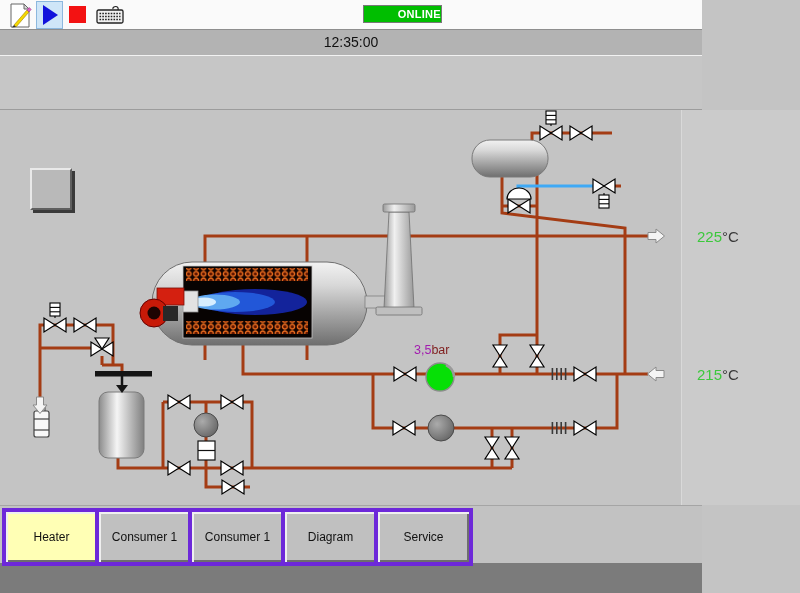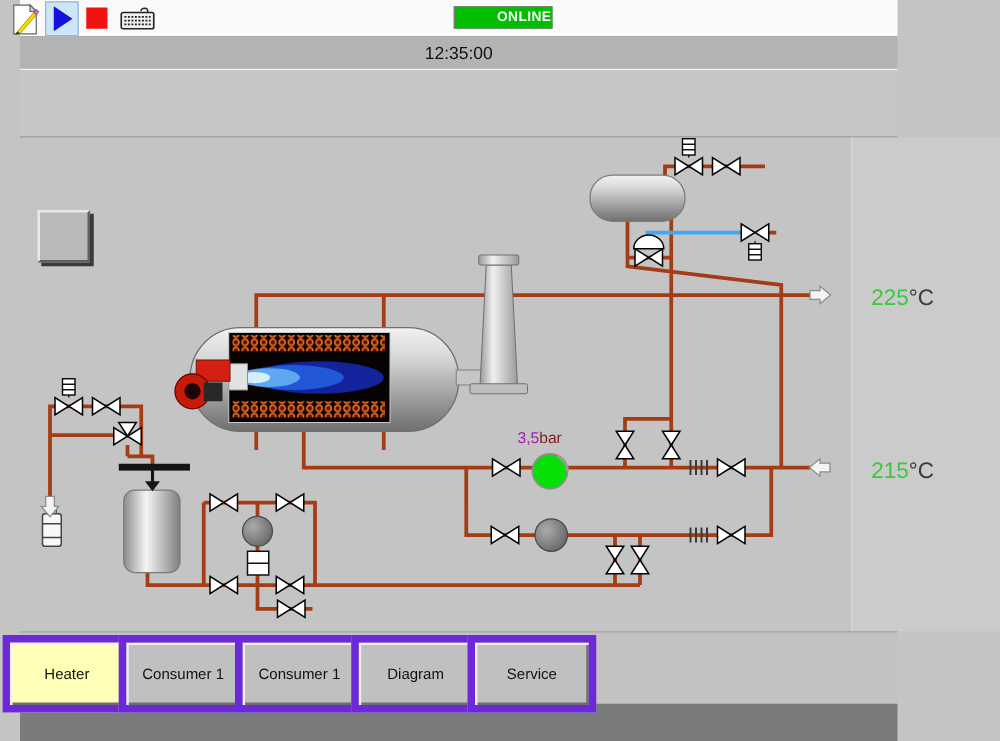--- a/index.html
+++ b/index.html
@@ -1,18 +1,18 @@
 <!DOCTYPE html>
 <html><head>
 <meta charset="utf-8">
 <style>
   html,body{margin:0;padding:0}
   body{position:relative;width:800px;height:593px;background:#C4C4C4;
        font-family:"Liberation Sans",sans-serif;overflow:hidden}
-  .band{position:absolute;left:16px;width:702px}
+  .band{position:absolute;left:0;width:702px}
   #toolbar-band{top:0;height:29px;background:#FAFAFA;border-bottom:1px solid #8E8E8E;z-index:6}
   #time-band{top:30px;height:25px;background:#B3B3B3;border-bottom:1px solid #F2F2F2;z-index:6;
              text-align:center;font-size:14px;color:#101010;line-height:25px}
   #msg-band{top:56px;height:53px;background:#C6C6C6;border-bottom:1px solid #9C9C9C;z-index:1}
   #main-band{top:110px;height:395px;background:#C4C4C4;z-index:0}
   #right-zone{position:absolute;left:681px;top:110px;width:119px;height:395px;
               background:#CBCBCB;border-left:1px solid #D9D9D9;z-index:1}
   #nav-band{top:505px;height:58px;background:#C2C2C2;border-top:1px solid #A5A5A5;z-index:6}
   #bottom-strip{top:563px;height:30px;background:#7B7B7B;z-index:7}
 
@@ -25,31 +25,31 @@
   #online-badge{position:absolute;left:363px;top:5px;width:77px;height:16px;z-index:7;
     background:#00BE00;border:1px solid #787878;color:#FFF;font-weight:bold;font-size:11px;
     text-align:right;line-height:16px;letter-spacing:.3px}
 
   #diagram{position:absolute;left:0;top:0;z-index:3;pointer-events:none}
 
   #square-button{position:absolute;left:30px;top:168px;width:38px;height:38px;z-index:4;
     background:#B9B9B9;border-top:2px solid #E9E9E9;border-left:2px solid #E9E9E9;
     border-right:2px solid #5F5F5F;border-bottom:2px solid #5F5F5F;box-shadow:3px 3px 0 #3A3A3A}
 
-  .temp-label{position:absolute;z-index:4;font-size:18px;white-space:nowrap}
+  .temp-label{position:absolute;z-index:4;font-size:15px;white-space:nowrap}
   .temp-label .val{color:#3CC83C}
   .temp-label .unit{color:#3A3A3A}
   #supply-temp{left:697px;top:228px}
   #return-temp{left:697px;top:366px}
   #pressure-label{position:absolute;left:414px;top:343px;z-index:4;font-size:12.5px;white-space:nowrap}
   #pressure-label .val{color:#a21caf}
   #pressure-label .unit{color:#7f1d1d}
 
   .nav-btn{position:absolute;top:508px;width:91px;height:50px;z-index:7;background:#C0C0C0;
-    border:6px solid #6d28d9;box-shadow:inset 2px 2px 0 #EFEFEF,inset -2px -2px 0 #6E6E6E;
+    border:4px solid #6d28d9;box-shadow:inset 2px 2px 0 #EFEFEF,inset -2px -2px 0 #6E6E6E;
     font-size:12px;color:#111;display:flex;align-items:center;justify-content:center;cursor:default}
   .nav-btn.active{background:#FFFFB5}
   #nav-heater{left:2px}#nav-consumer1{left:95px}#nav-consumer2{left:188px}
   #nav-diagram{left:281px}#nav-service{left:374px}
 </style>
 </head>
 <body>
 
 <div class="band" id="toolbar-band"></div>
 <div class="band" id="time-band"><span>12:35:00</span></div>

